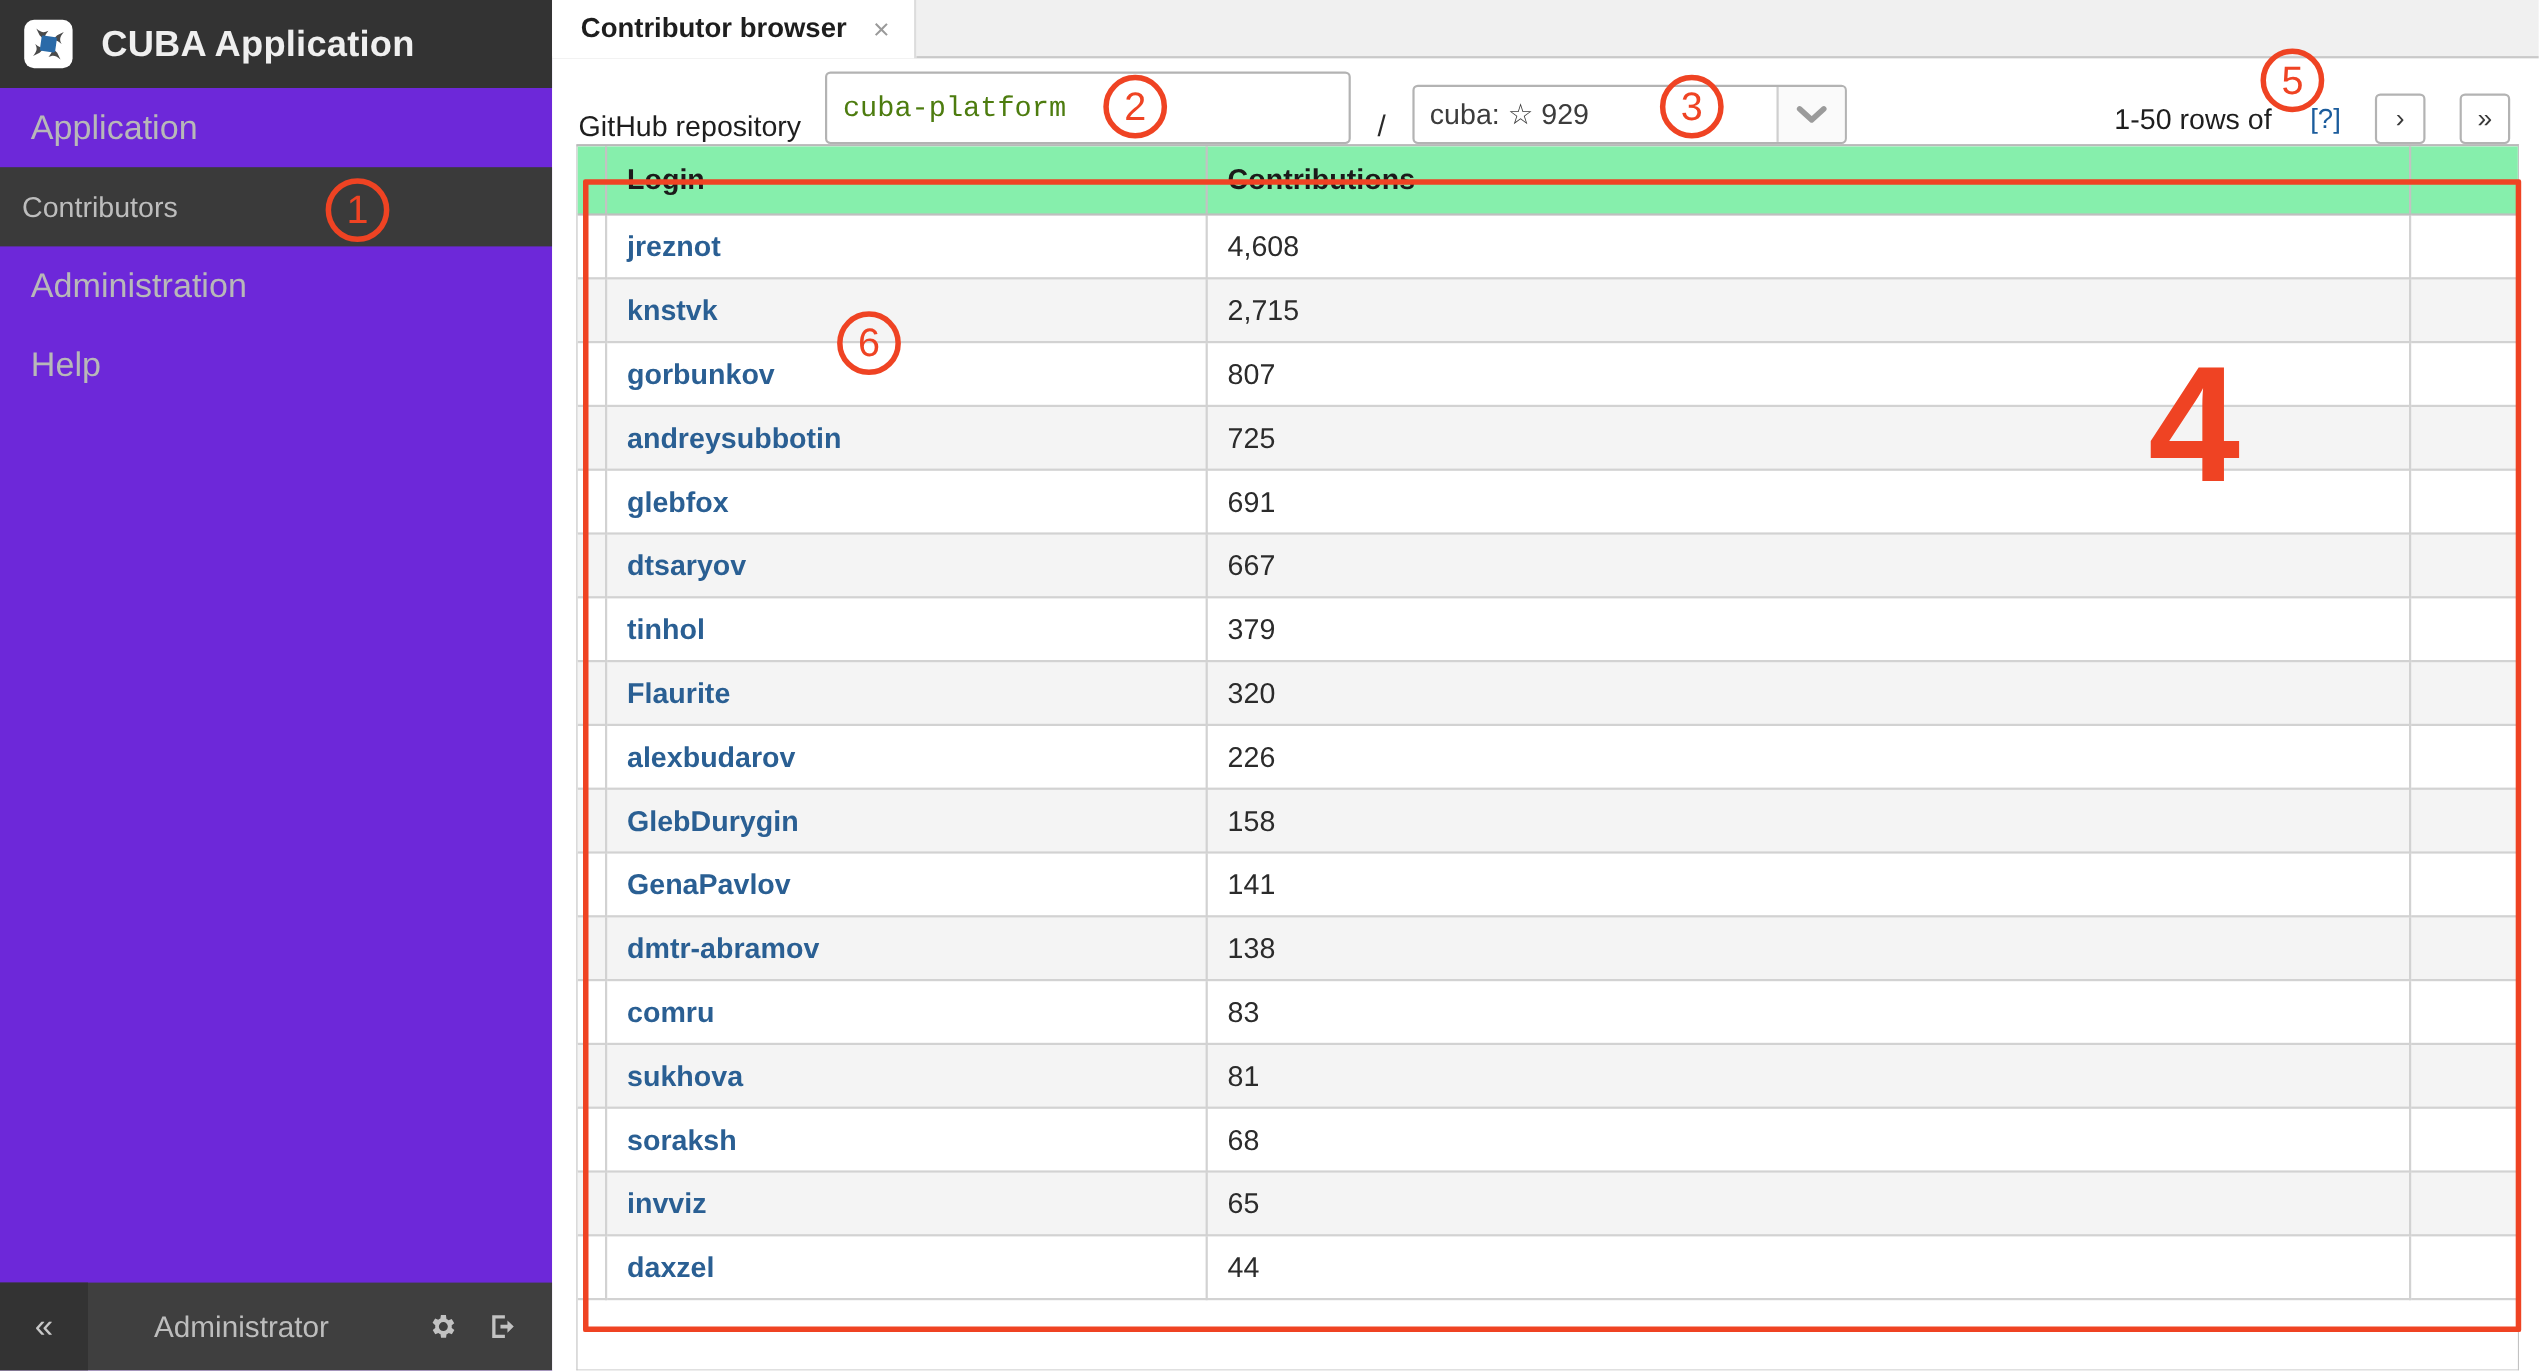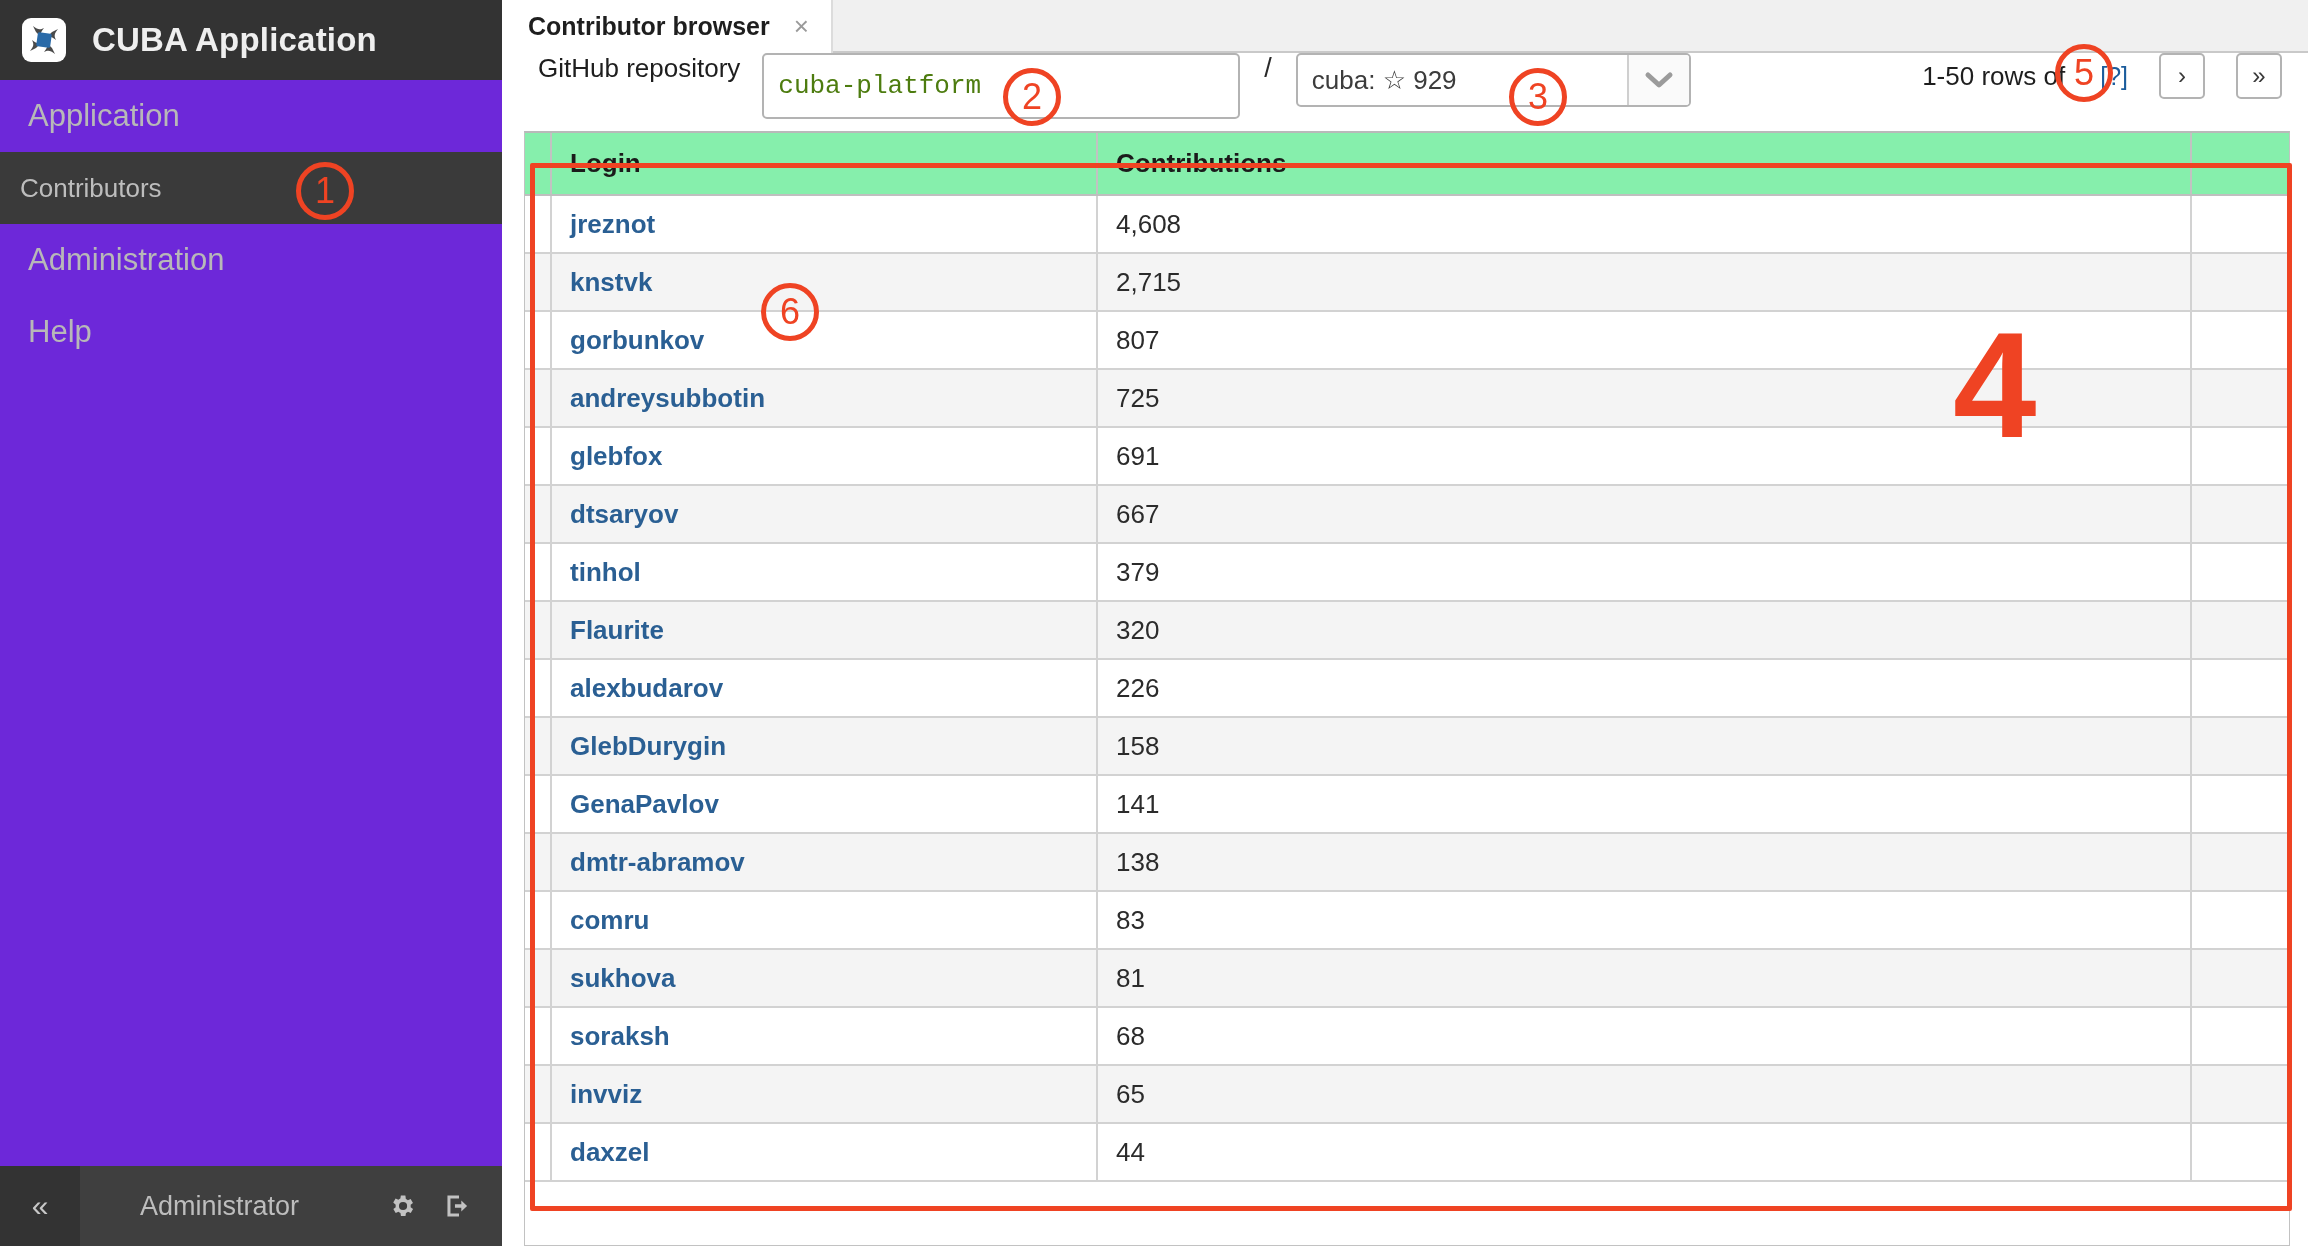--- a/index.html
+++ b/index.html
@@ -124,22 +124,22 @@
     margin-left: 24px;
     color: #9a9a9a;
     font-size: 26px;
     font-weight: normal;
     cursor: pointer;
   }
 
   .toolbar {
     height: 78px;
     display: flex;
-    align-items: flex-start;
-    padding: 0 26px 0 36px;
+    align-items: flex-end;
+    padding: 0 26px 0 24px;
     flex: 0 0 78px;
     position: relative;
     border-radius: 32px;
   }
   .field-label {
     font-size: 26px;
     color: #1e1e1e;
     margin-right: 22px;
     white-space: nowrap;
   }

